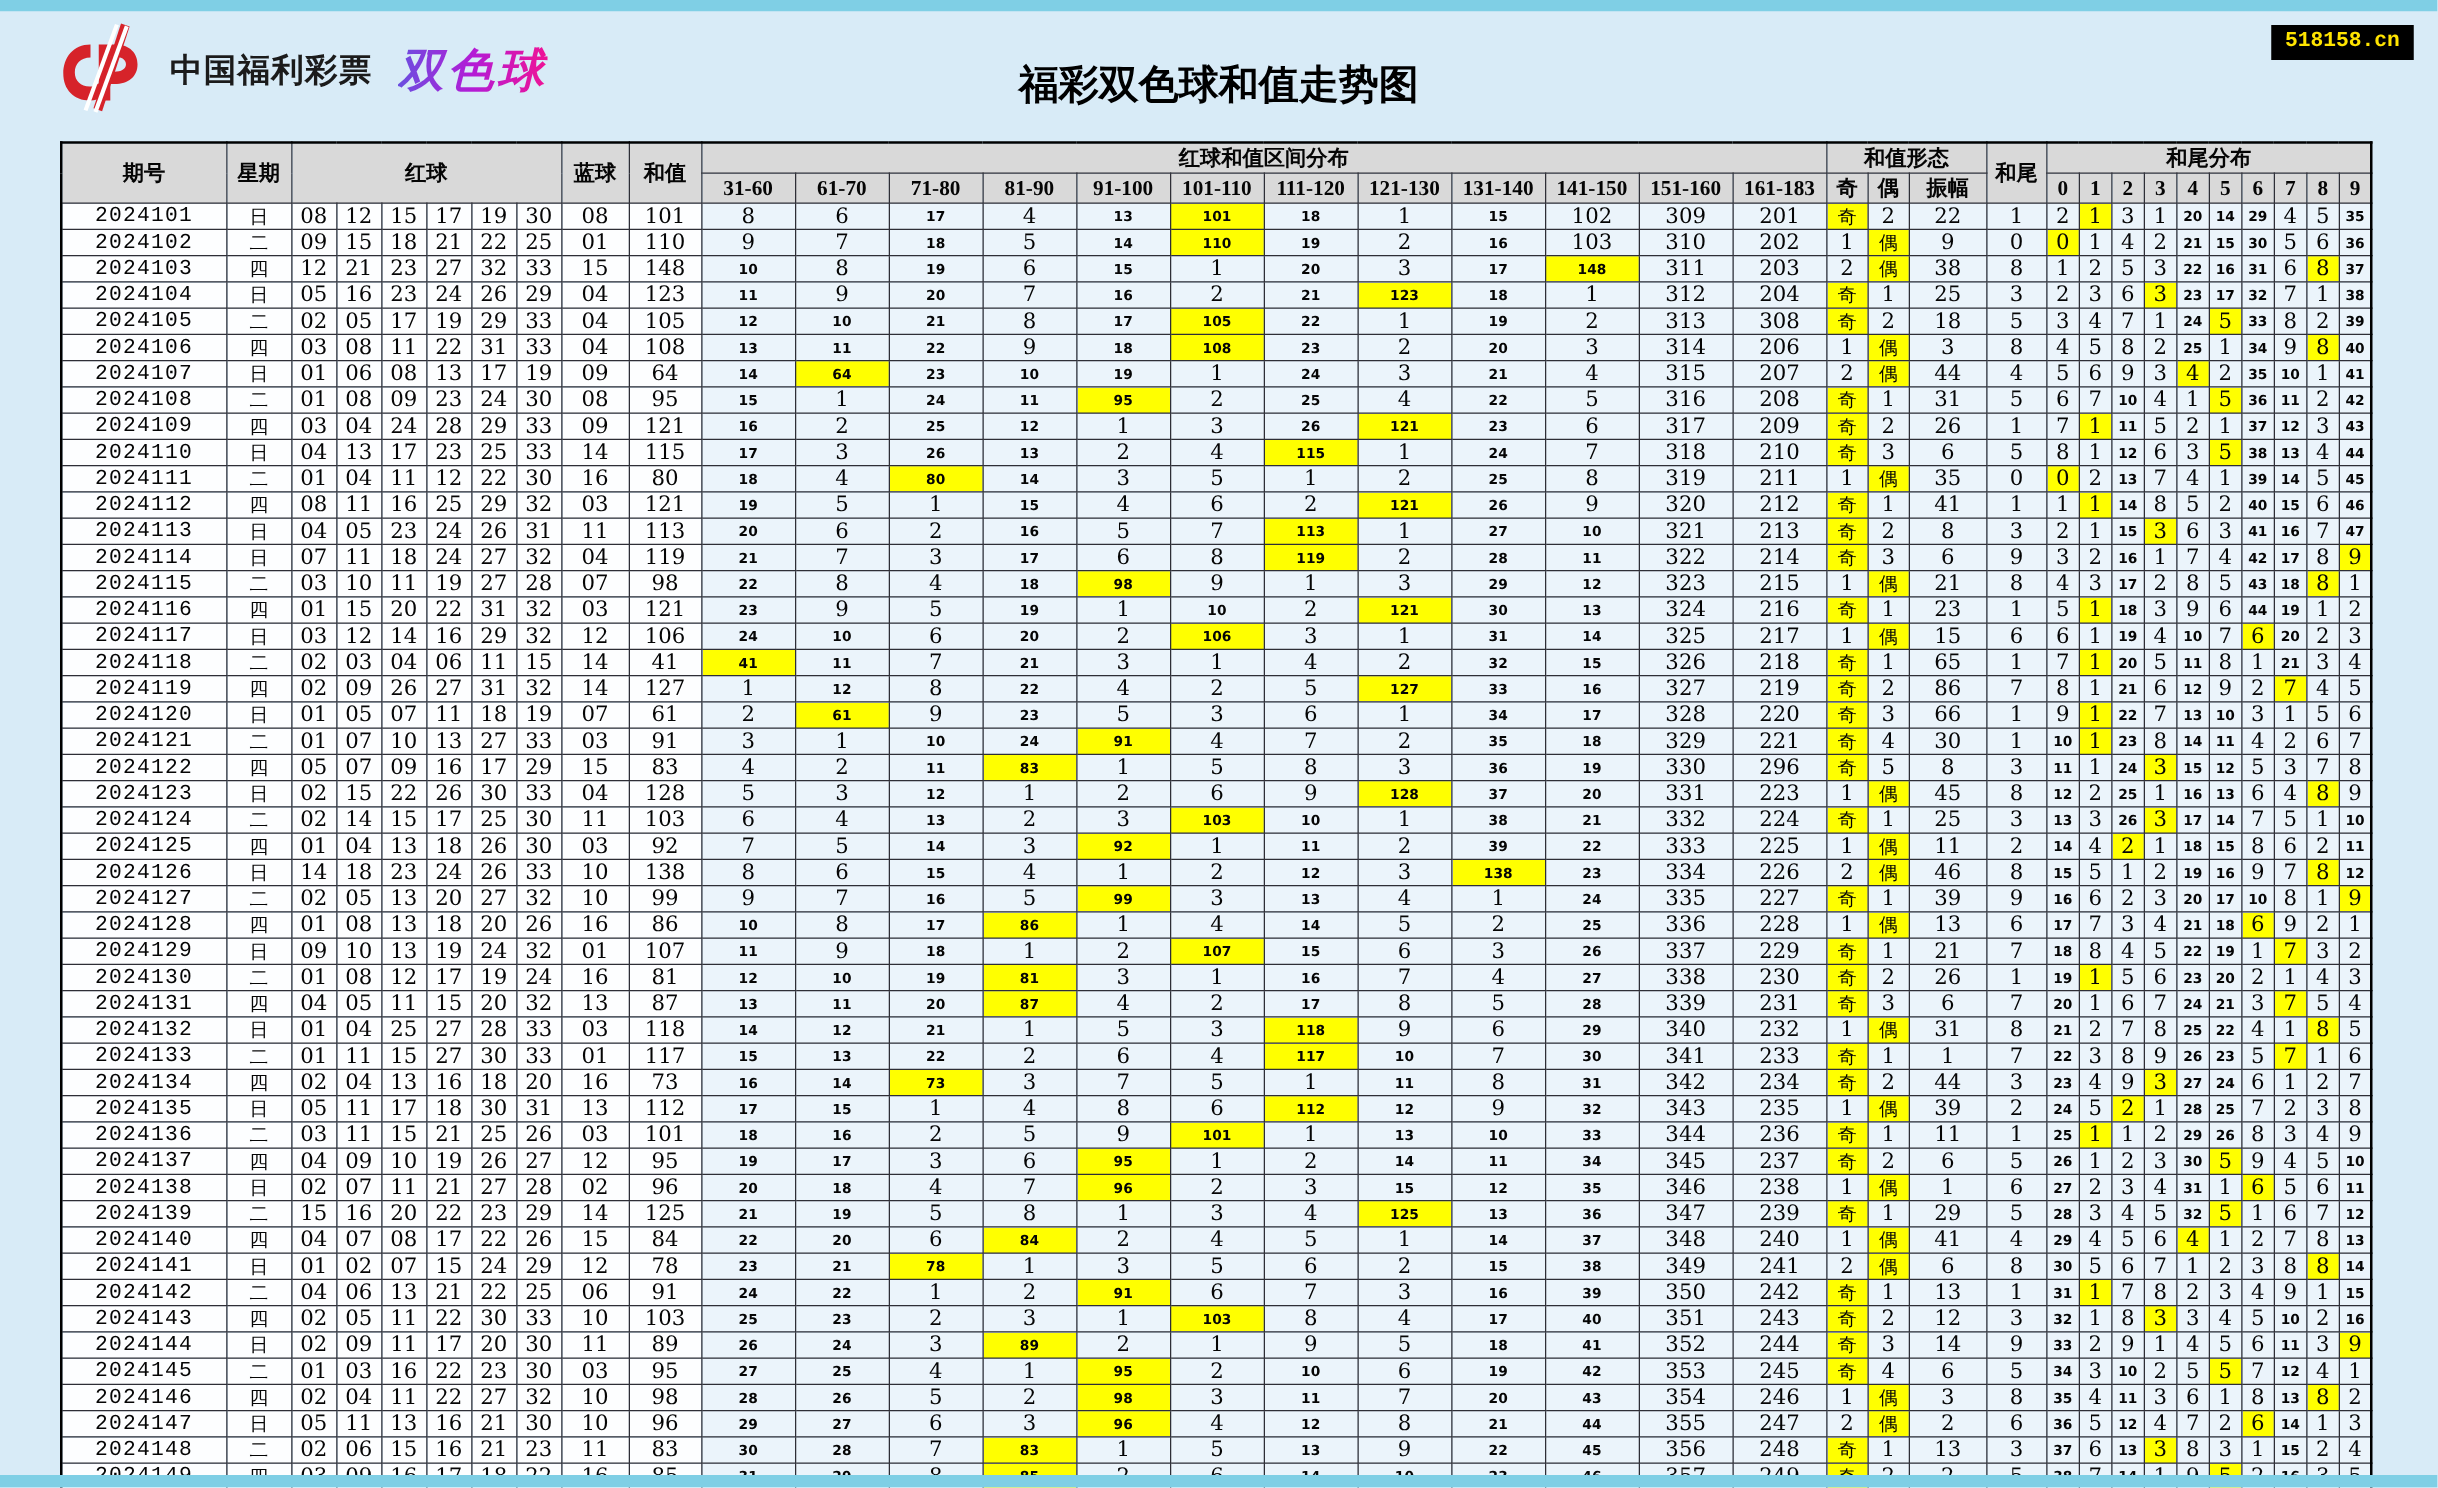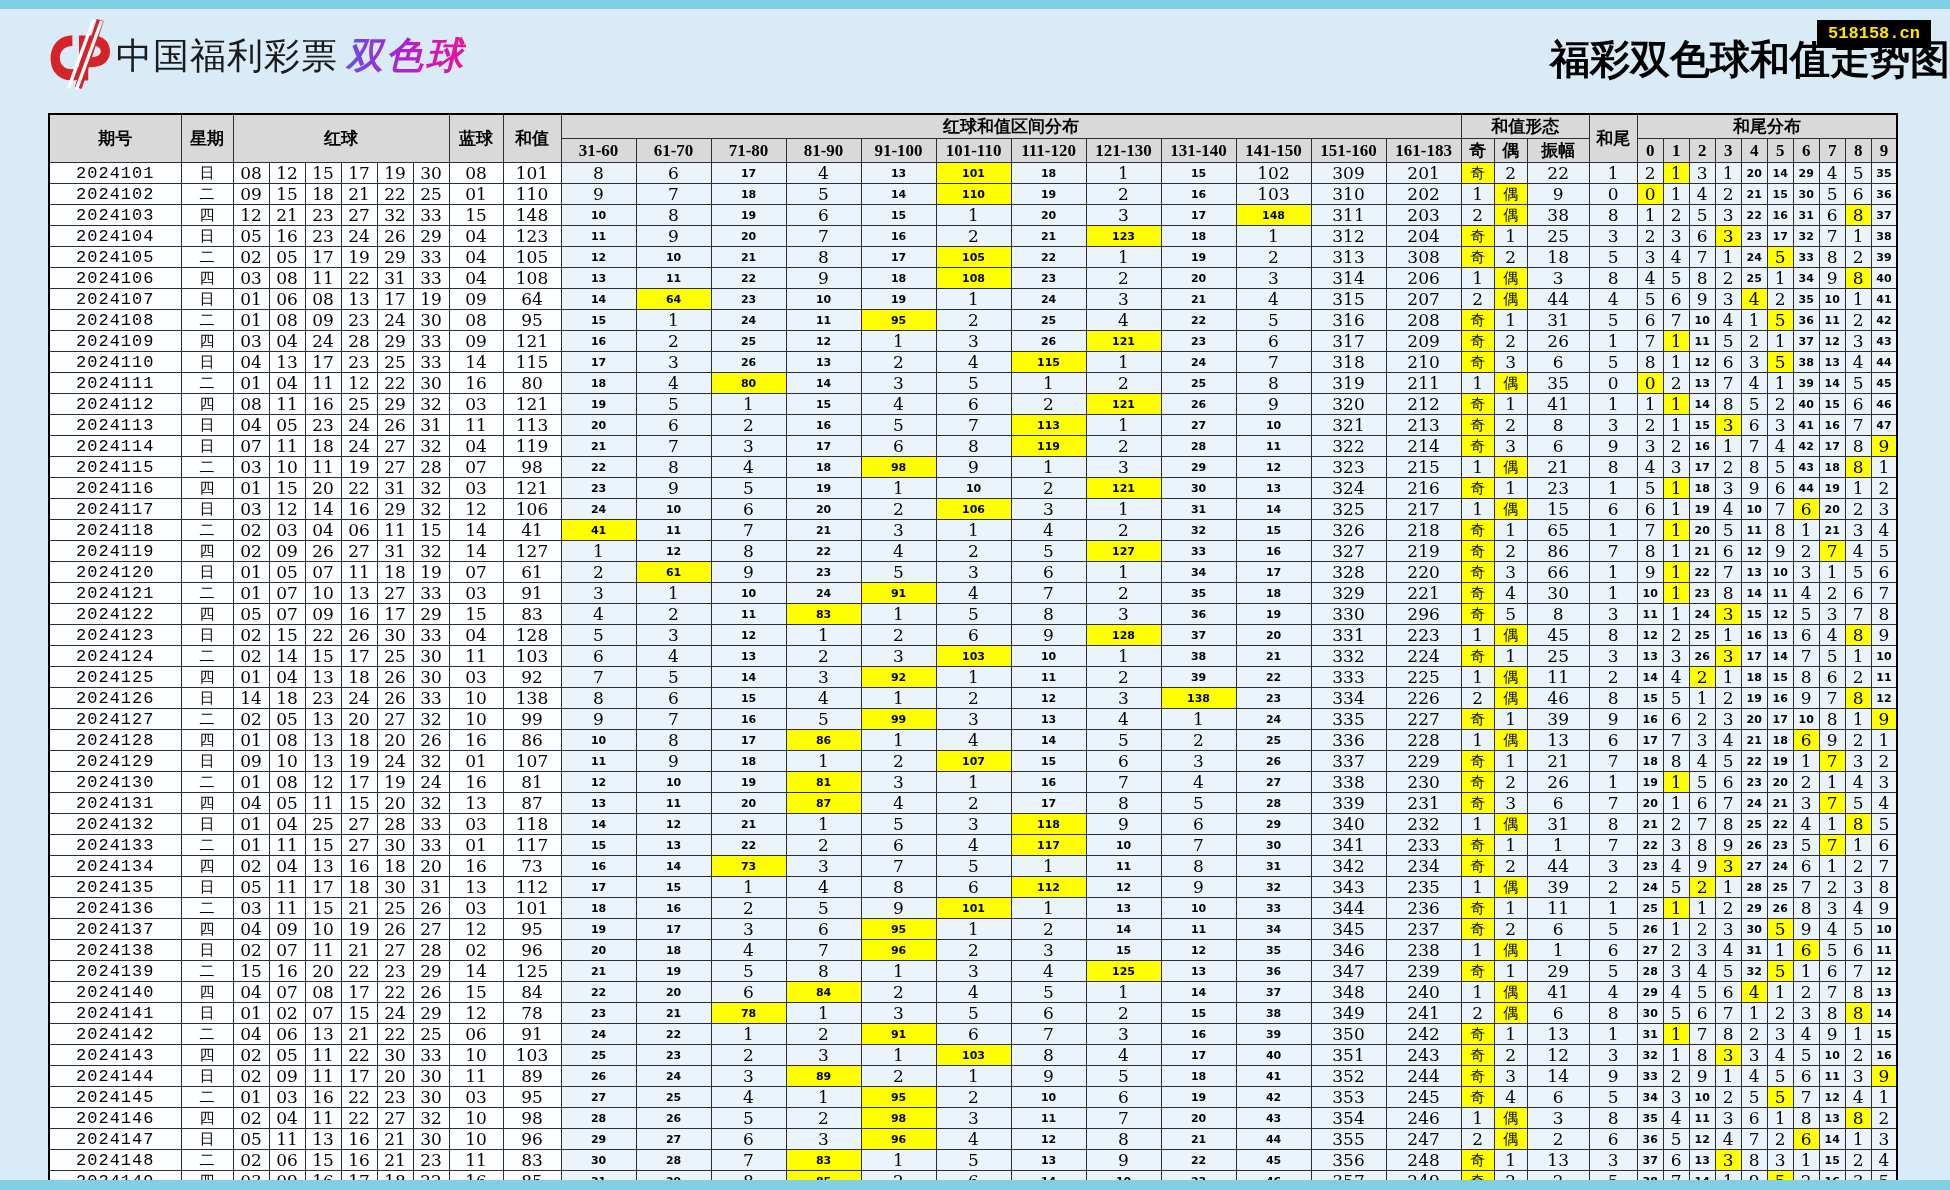--- a/index.html
+++ b/index.html
@@ -3,26 +3,26 @@
 <meta charset="utf-8">
 <title>福彩双色球和值走势图</title>
 <style>
   html,body{margin:0;padding:0}
   body{width:1950px;height:1190px;position:relative;overflow:hidden;
        background:var(--bg,#d8ebf7);font-family:"Liberation Sans",sans-serif}
   .strip{position:absolute;left:0;width:100%;background:var(--strip,#7fcfe5)}
   #strip-top{top:0;height:9px}
   #strip-bottom{bottom:0;height:10px}
   #logo{position:absolute;left:46px;top:16px;display:flex;align-items:center}
-  #logo-cn{font-size:36px;font-weight:normal;color:#1b1b1b;margin-left:4px;letter-spacing:1px}
-  #logo-prod{font-size:37px;font-weight:bold;font-style:italic;margin-left:8px;letter-spacing:3px;
+  #logo-cn{font-size:26px;font-weight:bold;color:#1b1b1b;margin-left:24px;letter-spacing:1px}
+  #logo-prod{font-size:37px;font-weight:bold;font-style:italic;margin-left:20px;letter-spacing:3px;
      background:linear-gradient(90deg,#6a4fe0,#b31cd6,#ef1395);
      -webkit-background-clip:text;background-clip:text;color:transparent}
-  #title{position:absolute;top:32px;left:0;width:100%;text-align:right;
-     font-family:"Liberation Serif",serif;font-size:40px;font-weight:bold;color:#000}
+  #title{position:absolute;top:46px;left:0;width:100%;text-align:center;
+     font-family:"Liberation Serif",serif;font-size:32px;font-weight:bold;color:#000}
   #badge{position:absolute;left:1817px;top:20px;width:114px;height:28px;background:#000;
      color:#ffe400;font-family:"Liberation Mono",monospace;font-size:17px;font-weight:bold;
      text-align:center;line-height:28px}
   #trend-table{position:absolute;left:48px;top:113px;width:1848px;
      border-collapse:collapse;table-layout:fixed;border:2px solid #000}
   #trend-table td,#trend-table th{border:1px solid #2e2e36;padding:0;text-align:center;
      overflow:hidden;white-space:nowrap;color:#050505}
   #trend-table th{background:var(--headbg,#d9d9d9);font-family:"Liberation Serif",serif;
      font-size:17px;font-weight:bold;height:23px}
   #trend-table tbody td{height:20px}

